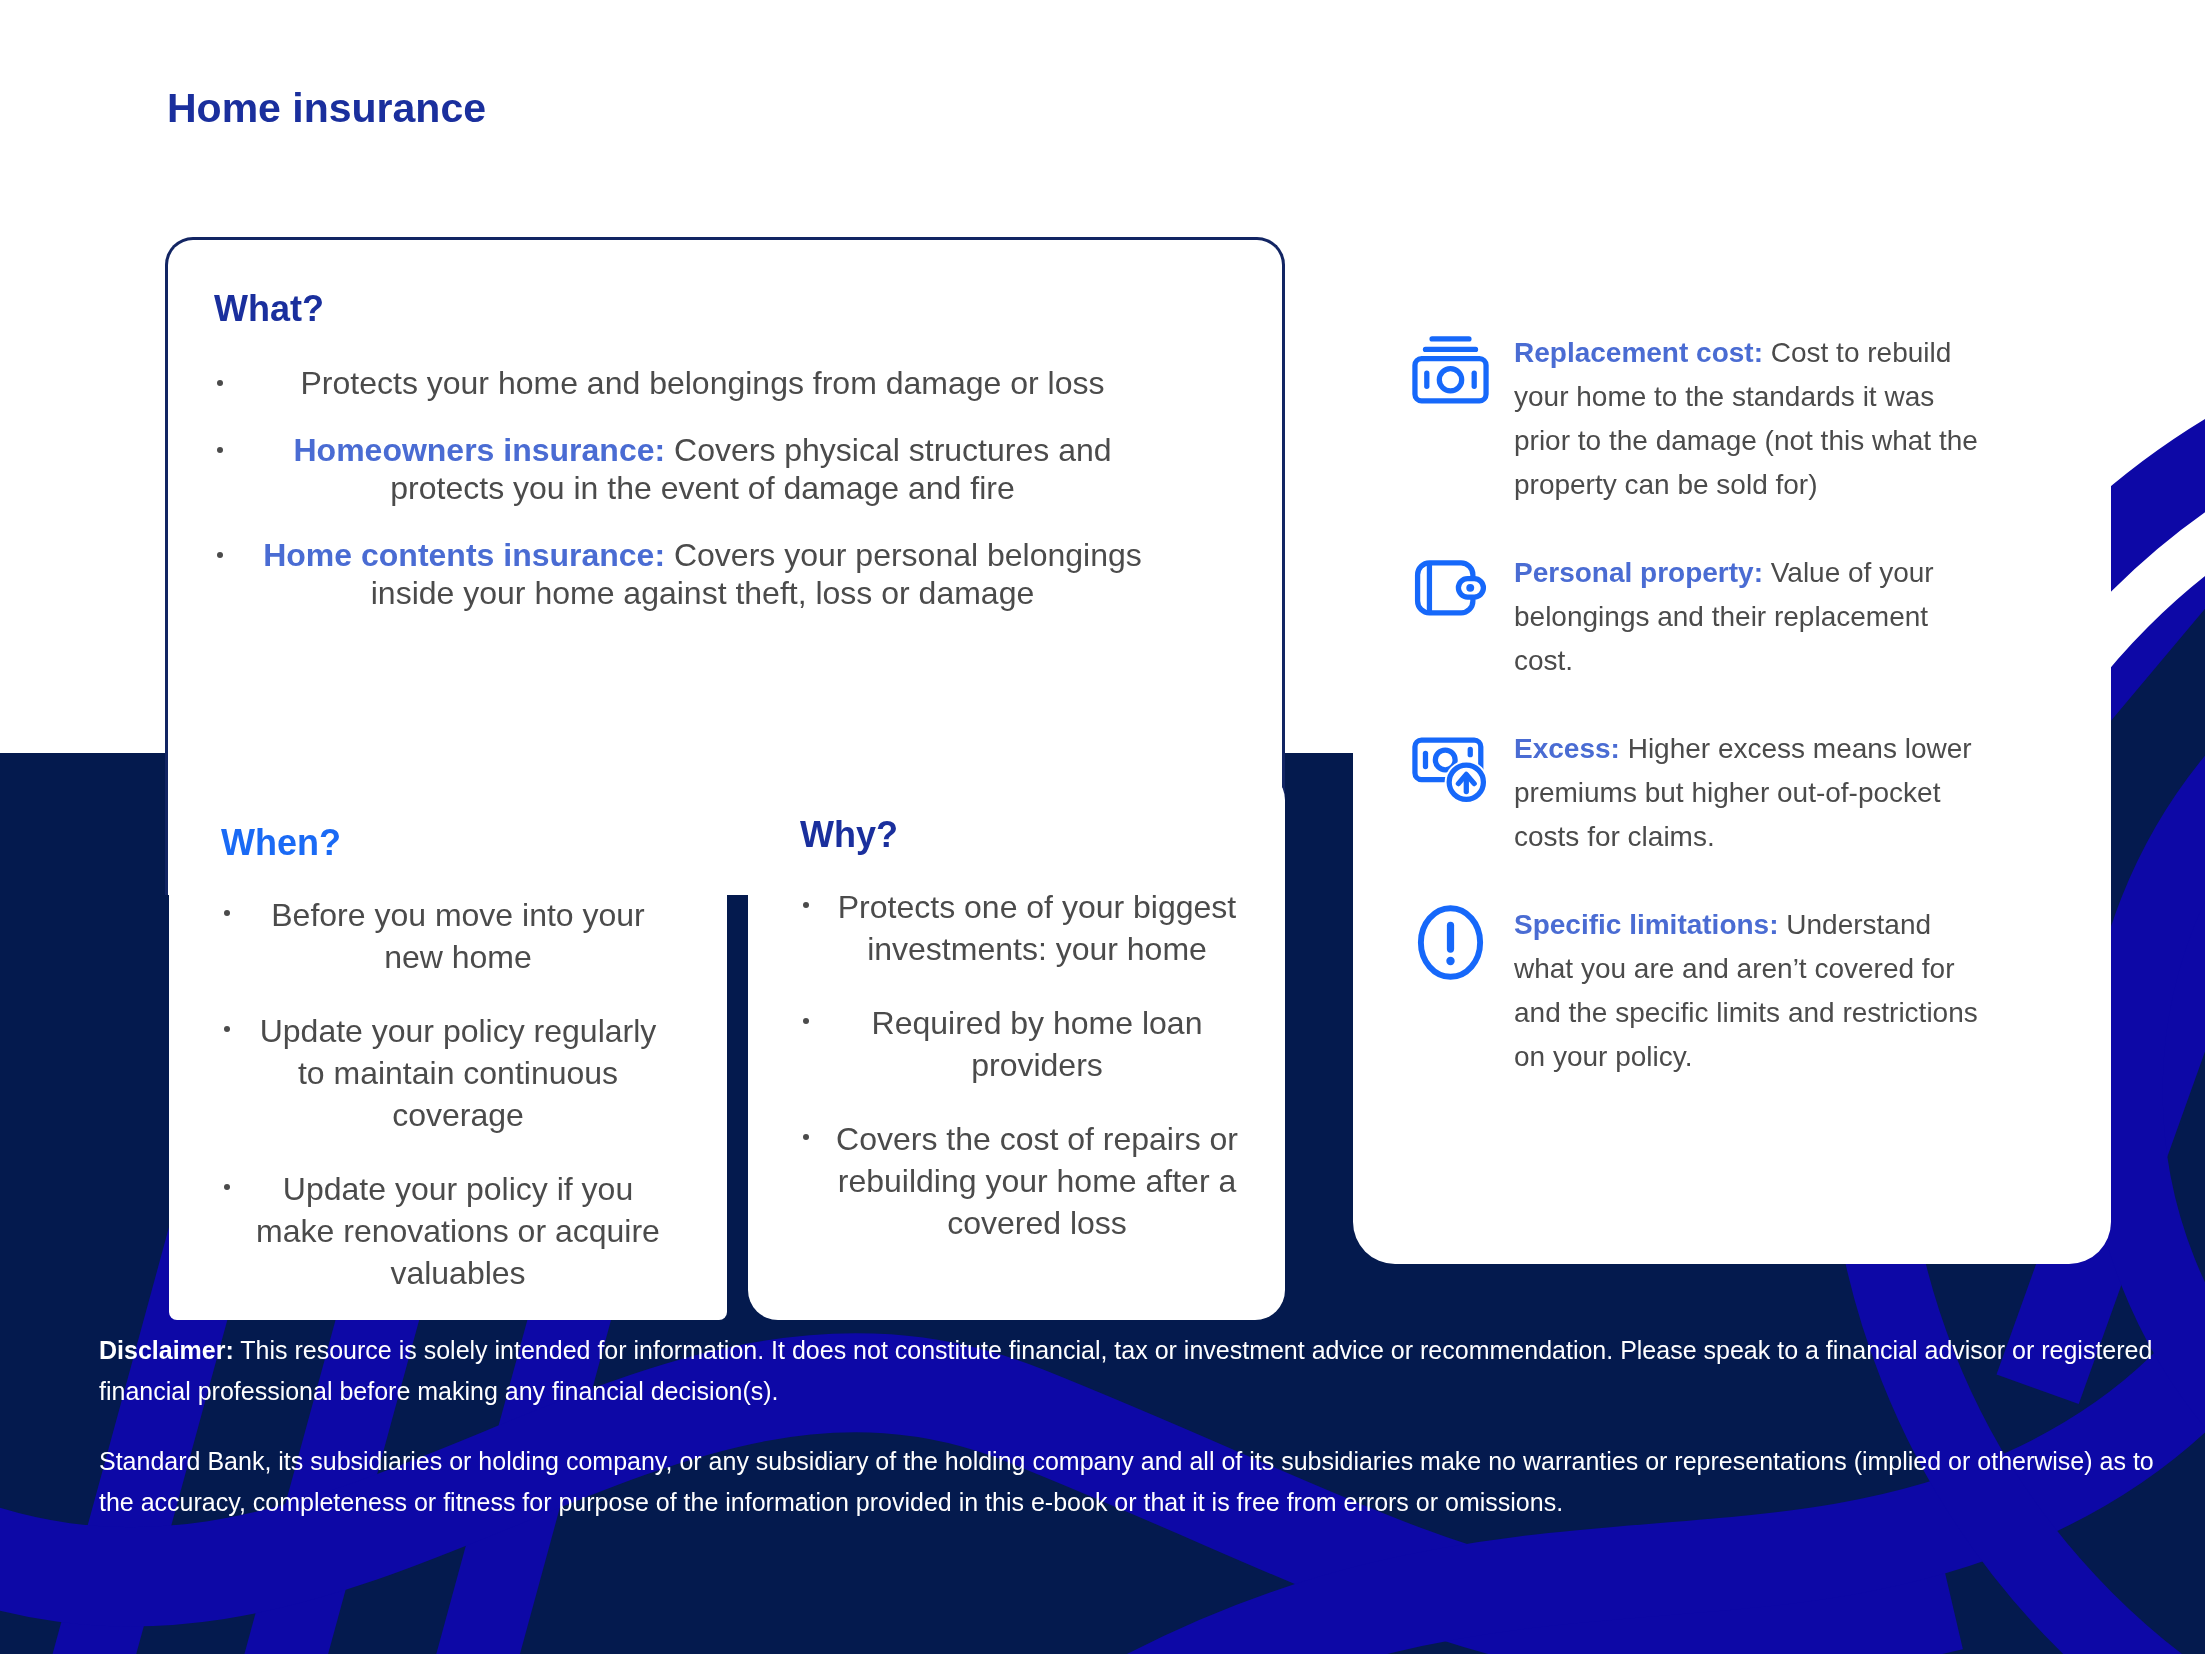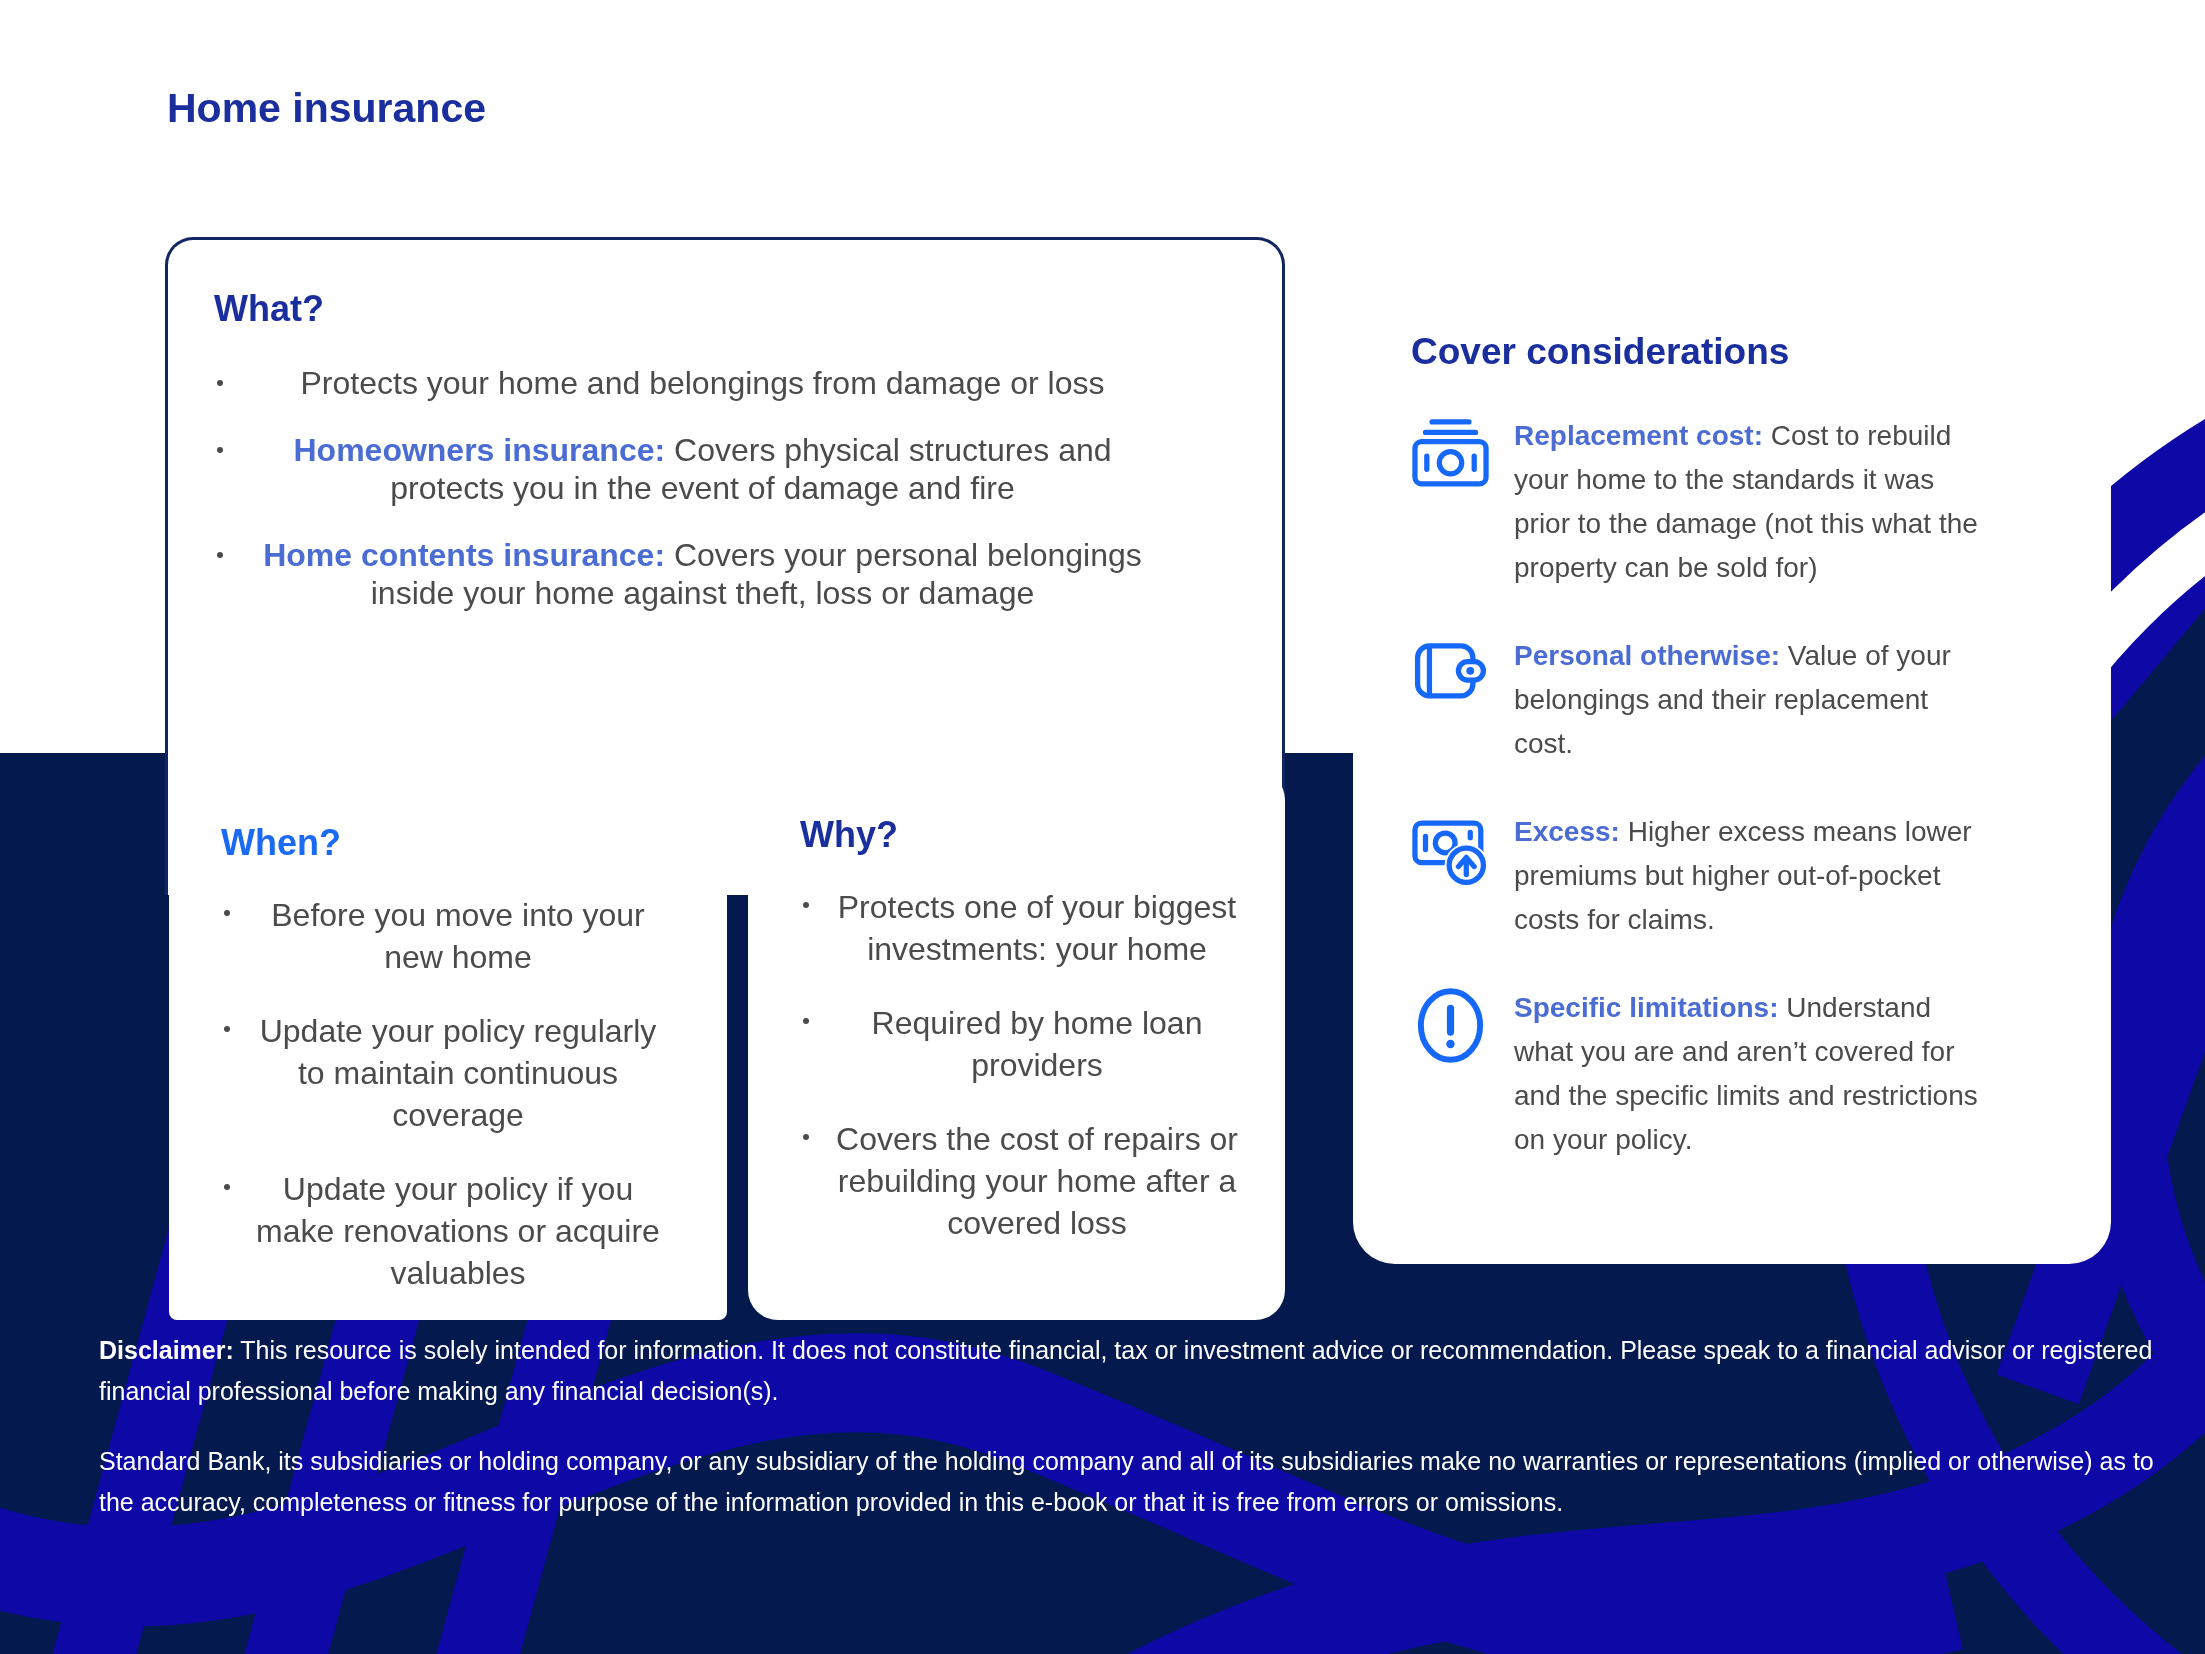--- a/index.html
+++ b/index.html
@@ -110,21 +110,20 @@
   <section class="card why-card">
     <h2>Why?</h2>
     <ul>
       <li><span>Protects one of your biggest investments: your home</span></li>
       <li><span>Required by home loan providers</span></li>
       <li><span>Covers the cost of repairs or rebuilding your home after a covered loss</span></li>
     </ul>
   </section>
 
   <aside class="cover-panel">
-    <h2>Cover considerations</h2>
 
     <div class="cover-item">
       <span class="cover-icon">
         <svg viewBox="0 0 60 60" fill="none" stroke="#1668fa" stroke-width="4" stroke-linecap="round" stroke-linejoin="round">
           <path d="M16,6 H44"></path>
             <path d="M11,14 H49"></path>
           <rect x="3" y="21" width="54" height="32" rx="5"></rect>
           <circle cx="30" cy="37" r="8.5"></circle>
           <path d="M12,32 V42"></path>
             <path d="M48,32 V42"></path>
@@ -135,21 +134,21 @@
 
     <div class="cover-item">
       <span class="cover-icon">
         <svg viewBox="0 0 60 60" fill="none" stroke="#1668fa" stroke-width="4" stroke-linecap="round" stroke-linejoin="round">
           <rect x="5" y="9" width="42" height="38" rx="9"></rect>
           <path d="M14,10 V46"></path>
           <rect x="36" y="21" width="19" height="14" rx="7" fill="#ffffff"></rect>
           <circle cx="45" cy="28" r="3" fill="#1668fa" stroke="none"></circle>
         </svg>
       </span>
-      <p><span class="lead">Personal otherwise:</span><span> Value of your belongings and their replacement cost.</span></p>
+      <p><span class="lead">Personal property:</span><span> Value of your belongings and their replacement cost.</span></p>
     </div>
 
     <div class="cover-item">
       <span class="cover-icon">
         <svg viewBox="0 0 60 60" fill="none" stroke="#1668fa" stroke-width="4" stroke-linecap="round" stroke-linejoin="round">
           <rect x="3" y="10" width="50" height="30" rx="5"></rect>
           <circle cx="26" cy="25" r="7.5"></circle>
           <path d="M11,20 V30"></path>
             <path d="M45,17 V21"></path>
           <circle cx="42" cy="42" r="16.5" fill="#ffffff" stroke="none"></circle>

